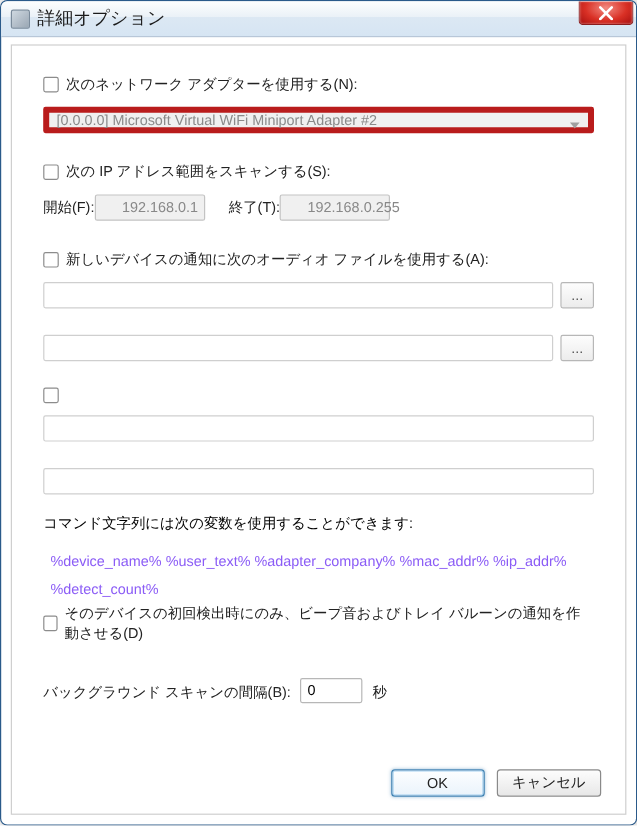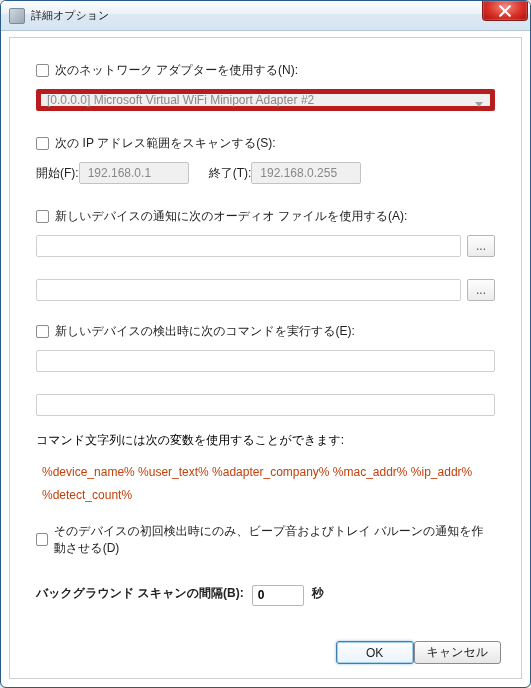--- a/index.html
+++ b/index.html
@@ -20,21 +20,21 @@
     display: flex; align-items: center;
     padding: 0 4px 0 8px;
     position: relative;
   }
   .titlebar .app-icon {
     width: 16px; height: 16px; margin-right: 6px;
     background: linear-gradient(135deg,#cfd8e0,#9aa7b4);
     border: 1px solid #7a8a9a;
     border-radius: 2px;
   }
-  .titlebar .title { color: #1a1a1a; font-size: 11px; }
+  .titlebar .title { color: #1a1a1a; font-size: 15px; }
   .close-btn {
     position: absolute; right: 2px; top: 0px;
     width: 46px; height: 20px;
     background: radial-gradient(ellipse at 50% 30%, #f28b82 0%, #d93025 55%, #a50e0e 100%);
     border: 1px solid #8a1c1c;
     border-top: none;
     border-radius: 0 0 4px 4px;
     display: flex; align-items: center; justify-content: center;
     color: #fff; font-weight: bold;
     box-shadow: inset 0 0 2px rgba(255,255,255,0.6);
@@ -59,46 +59,46 @@
     border-radius: 2px;
   }
   .select-disabled::after {
     content: ""; position: absolute; right: 7px; top: 8px;
     border-left: 4px solid transparent; border-right: 4px solid transparent;
     border-top: 5px solid #a0a0a0;
   }
   .ip-row { display: flex; align-items: center; margin-top: 4px; }
   .lbl { color: #222; }
   .ip-box {
-    width: 110px; height: 22px; border: 1px solid #c3c3c3;
-    background: #f0f0f0; color: #888; padding: 0 8px;
+    width: 92px; height: 22px; border: 1px solid #c3c3c3;
+    background: #f0f0f0; color: #888; padding: 0 22px;
     display: flex; align-items: center; border-radius: 2px;
   }
   .field {
     width: 100%; height: 22px; border: 1px solid #cfcfcf; background: #fff;
     border-radius: 2px;
   }
   .field-row { display: flex; gap: 6px; align-items: center; margin-bottom: 4px; }
   .browse {
     width: 30px; height: 22px; border: 1px solid #b7b7b7;
     background: linear-gradient(#fdfdfd,#ececec); border-radius: 2px;
     display: flex; align-items: center; justify-content: center; color: #555;
   }
   .section-gap { height: 24px; }
   .section-gap-sm { height: 18px; }
-  .vars { color: #c2410c; line-height: 1.9; margin: 12px 6px 16px 6px; }
+  .vars { color: #8b5cf6; line-height: 1.9; margin: 12px 6px 0 6px; }
   .vars-label { margin-bottom: 4px; }
-  .bg-row { display: flex; align-items: flex-start; gap: 8px; margin-top: 28px; font-weight: bold; }
+  .bg-row { display: flex; align-items: flex-end; gap: 8px; margin-top: 28px; }
   .num-input {
     width: 52px; height: 21px; border: 1px solid #b7b7b7; background: #fff;
     padding: 0 5px; display: flex; align-items: center; border-radius: 2px;
   }
   .buttons {
     position: absolute; right: 20px; bottom: 14px;
-    display: flex; 
+    display: flex; gap: 10px;
   }
   .btn {
     min-width: 78px; height: 23px; padding: 0 12px;
     border: 1px solid #8a8a8a; border-radius: 3px;
     background: linear-gradient(#fdfdfd,#e7e7e7);
     display: flex; align-items: center; justify-content: center;
     color: #222;
   }
   .btn.default {
     border: 1px solid #3c7fb1;
@@ -166,21 +166,20 @@
       <div class="field"></div>
       <div class="browse">
         <span>...</span>
       </div>
     </div>
 
     <div class="section-gap-sm"></div>
 
     <label class="check">
       <input type="checkbox" style="">
-      <span>新しいデバイスの検出時に次のコマンドを実行する(E):</span>
     </label>
     <div class="field-row">
       <div class="field"></div>
     </div>
 
     <div class="section-gap-sm"></div>
 
     <div class="field-row">
       <div class="field"></div>
     </div>

